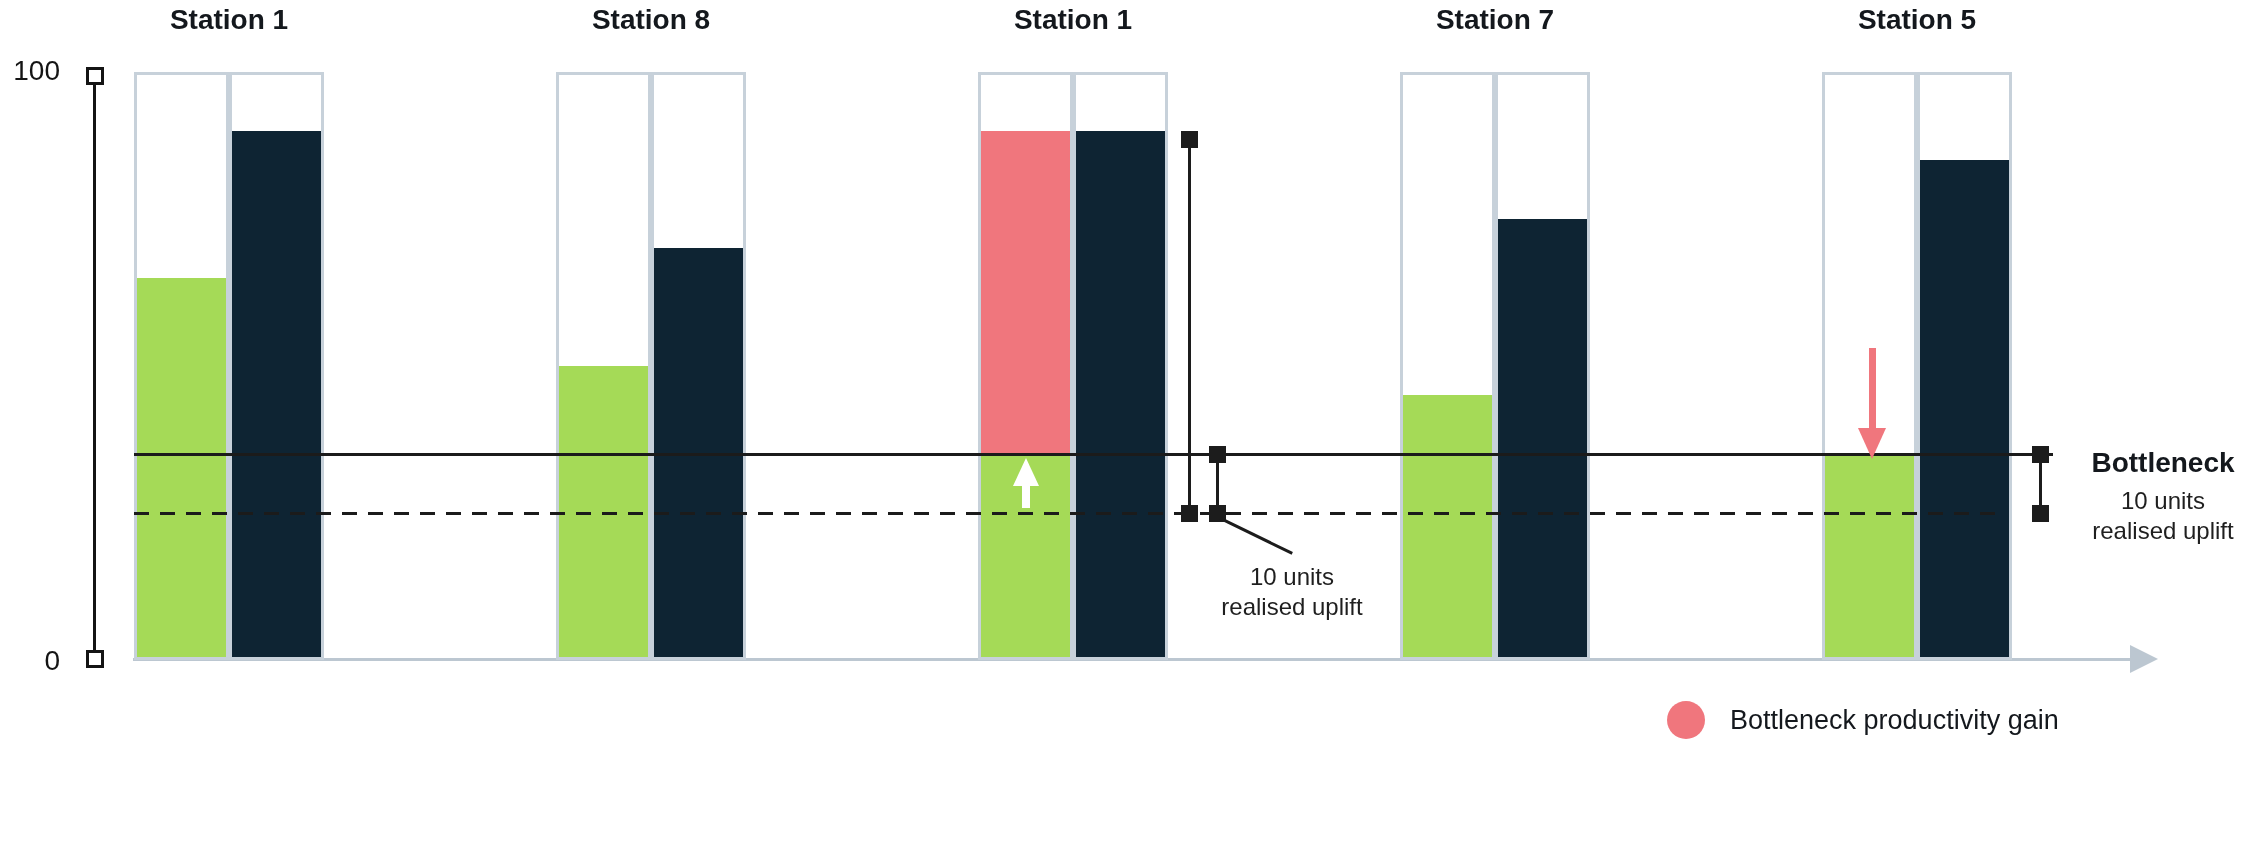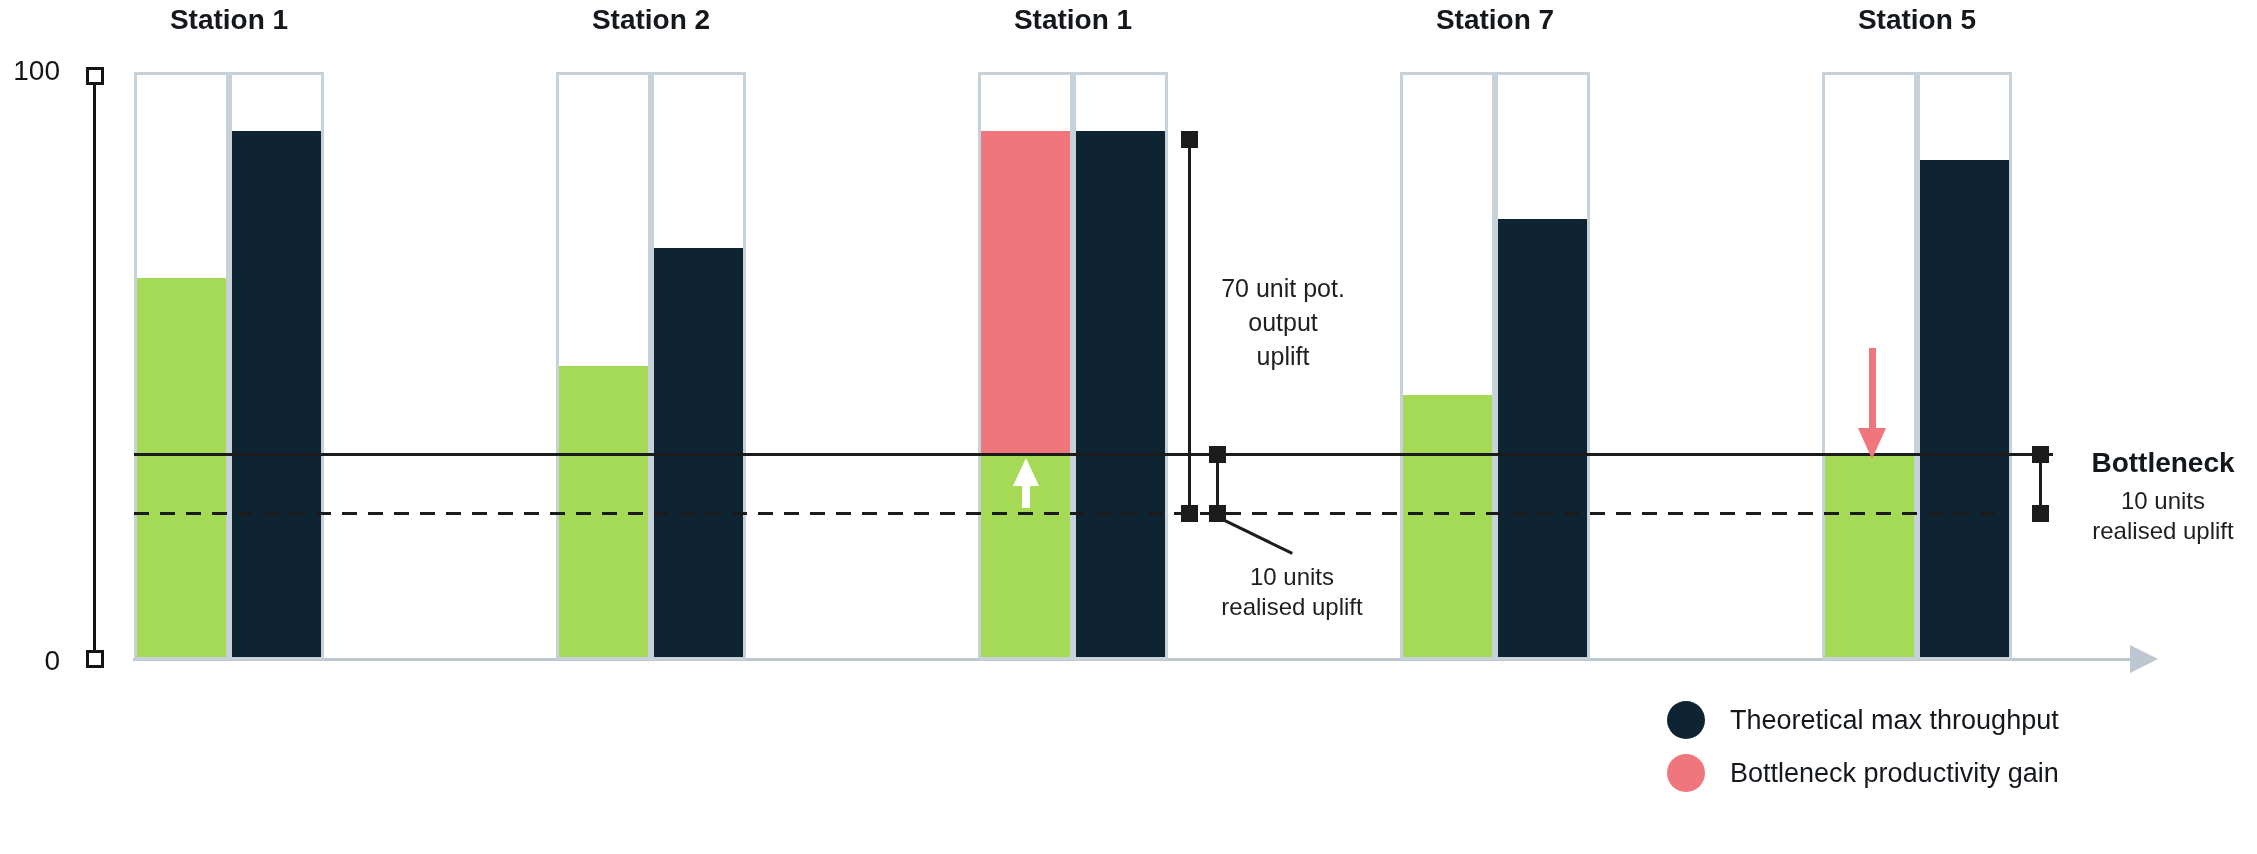--- a/index.html
+++ b/index.html
@@ -63,21 +63,21 @@
   <div id="plot">
       <div class="outline" style="left: 134px;"></div>
       <div class="outline" style="left: 229px;"></div>
       <div class="fill" style="left: 137px; top: 278px; height: 379px; background: rgb(165, 218, 87);"></div>
       <div class="fill" style="left: 232px; top: 131px; height: 526px; background: rgb(14, 36, 51);"></div>
       <div class="station-title" style="left: 229px;">Station 1</div>
       <div class="outline" style="left: 556px;"></div>
       <div class="outline" style="left: 651px;"></div>
       <div class="fill" style="left: 559px; top: 366px; height: 291px; background: rgb(165, 218, 87);"></div>
       <div class="fill" style="left: 654px; top: 248px; height: 409px; background: rgb(14, 36, 51);"></div>
-      <div class="station-title" style="left: 651px;">Station 2</div>
+      <div class="station-title" style="left: 651px;">Station 8</div>
       <div class="outline" style="left: 978px;"></div>
       <div class="outline" style="left: 1073px;"></div>
       <div class="fill" style="left: 981px; top: 454px; height: 203px; background: rgb(165, 218, 87);"></div>
       <div class="fill" style="left: 981px; top: 131px; height: 323px; background: rgb(240, 118, 125);"></div>
       <div class="fill" style="left: 1076px; top: 131px; height: 526px; background: rgb(14, 36, 51);"></div>
       <div class="station-title" style="left: 1073px;">Station 1</div>
       <div class="outline" style="left: 1400px;"></div>
       <div class="outline" style="left: 1495px;"></div>
       <div class="fill" style="left: 1403px; top: 395px; height: 262px; background: rgb(165, 218, 87);"></div>
       <div class="fill" style="left: 1498px; top: 219px; height: 438px; background: rgb(14, 36, 51);"></div>
@@ -98,36 +98,29 @@
       <div class="pointer-line" style="left: 1221px; top: 517px; width: 80px; transform: rotate(26deg);"></div>
       <div class="vline" style="left: 2039px; top: 454px; height: 61px;"></div>
       <div class="sq" style="left: 2032px; top: 446px;"></div>
       <div class="sq" style="left: 2032px; top: 505px;"></div>
       <div class="up-arrow-head" style="left: 1013px; top: 458px;"></div>
       <div class="up-arrow-tail" style="left: 1022px; top: 484px; height: 24px;"></div>
       <div class="down-arrow-shaft" style="left: 1869px; top: 348px; height: 80px; background: rgb(240, 118, 125);"></div>
       <div class="down-arrow-head" style="left: 1858px; top: 428px; border-top-color: rgb(240, 118, 125);"></div>
     </div>
 
-  <div class="ann" style="left:1283px;top:322px">70 unit pot.
-output
-uplift</div>
   <div class="ann small" style="left:1292px;top:592px">10 units
 realised uplift</div>
 
   <div id="bottleneck-block">
     <div id="bottleneck-title">Bottleneck</div>
     <div id="bottleneck-sub">10 units
 realised uplift</div>
   </div>
 
   <div id="legend">
     <div class="legend-row">
-      <div class="legend-dot" style="background-color: rgb(14, 36, 51);"></div>
-      <div class="legend-label">Theoretical max throughput</div>
-    </div>
-    <div class="legend-row">
       <div class="legend-dot" style="background-color: rgb(240, 118, 125);"></div>
       <div class="legend-label">Bottleneck productivity gain</div>
     </div>
   </div>
 
 </div>
 
 </body></html>

